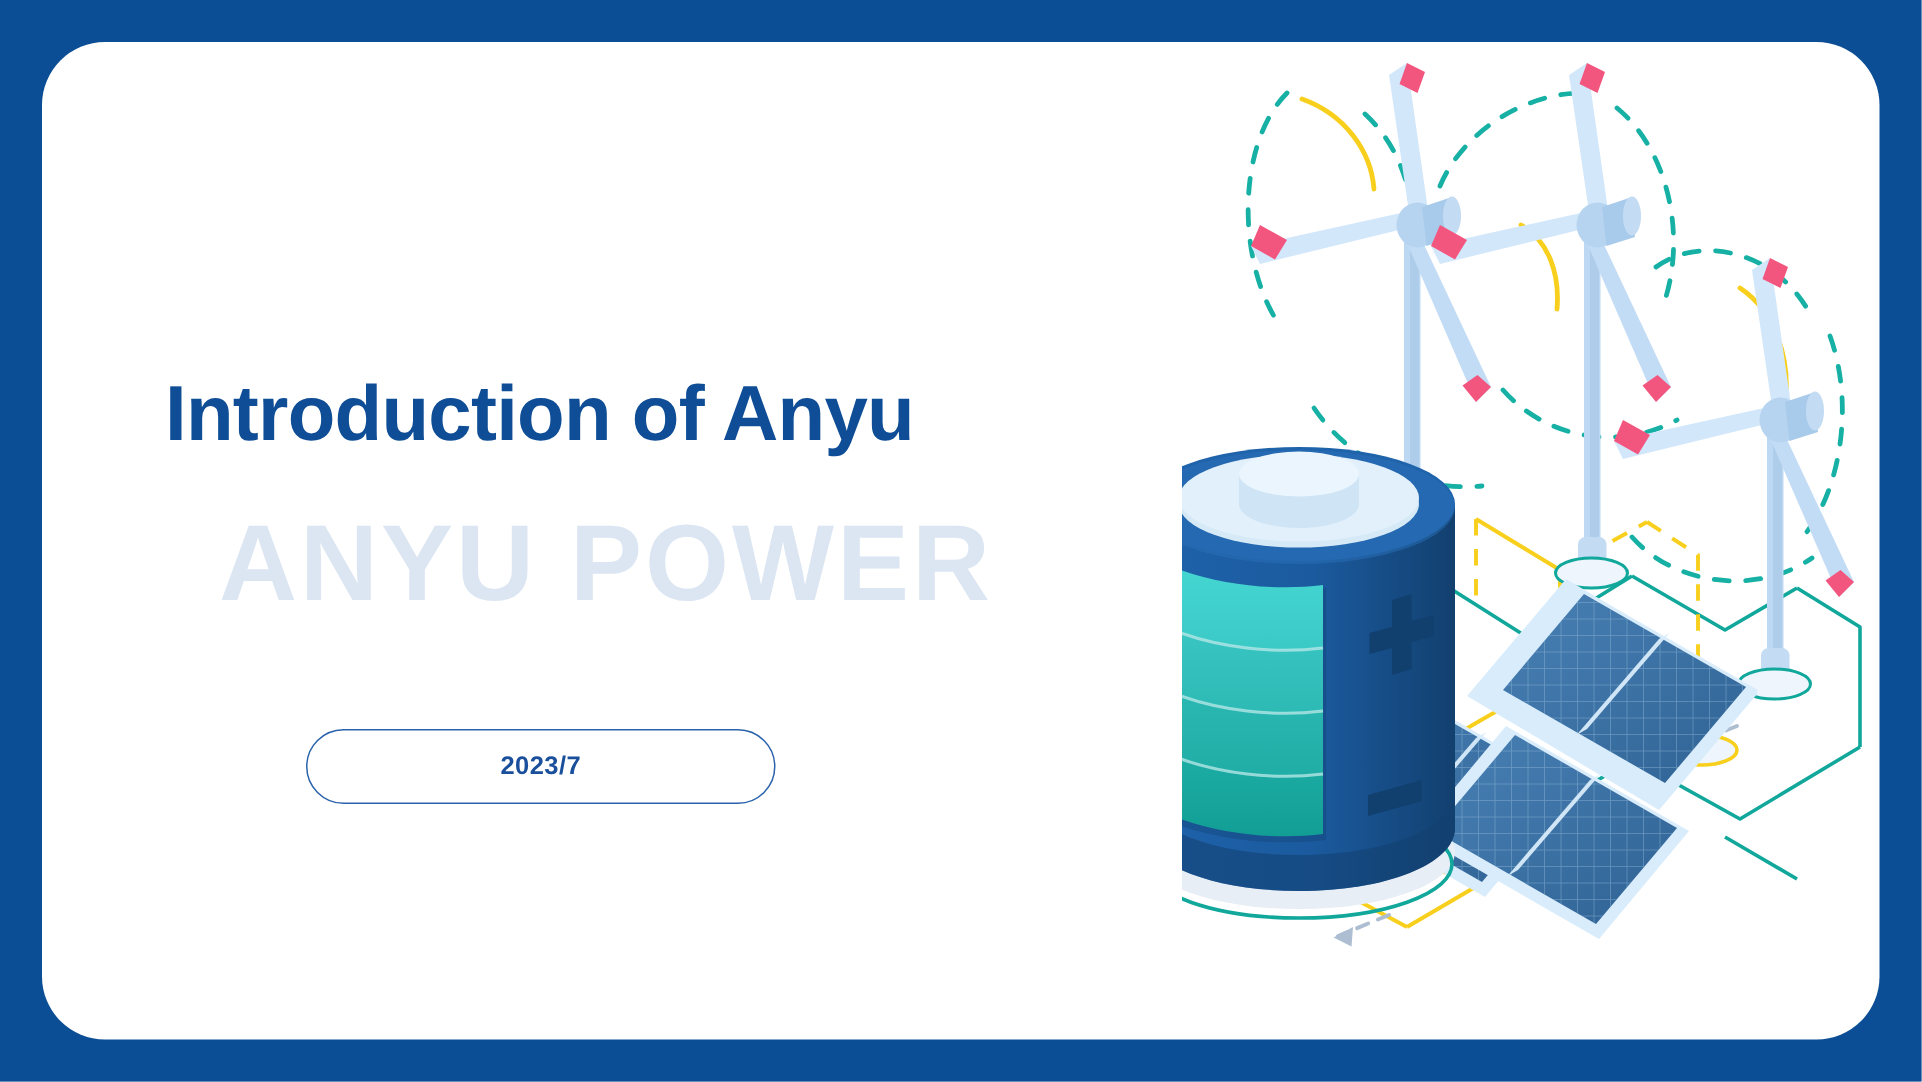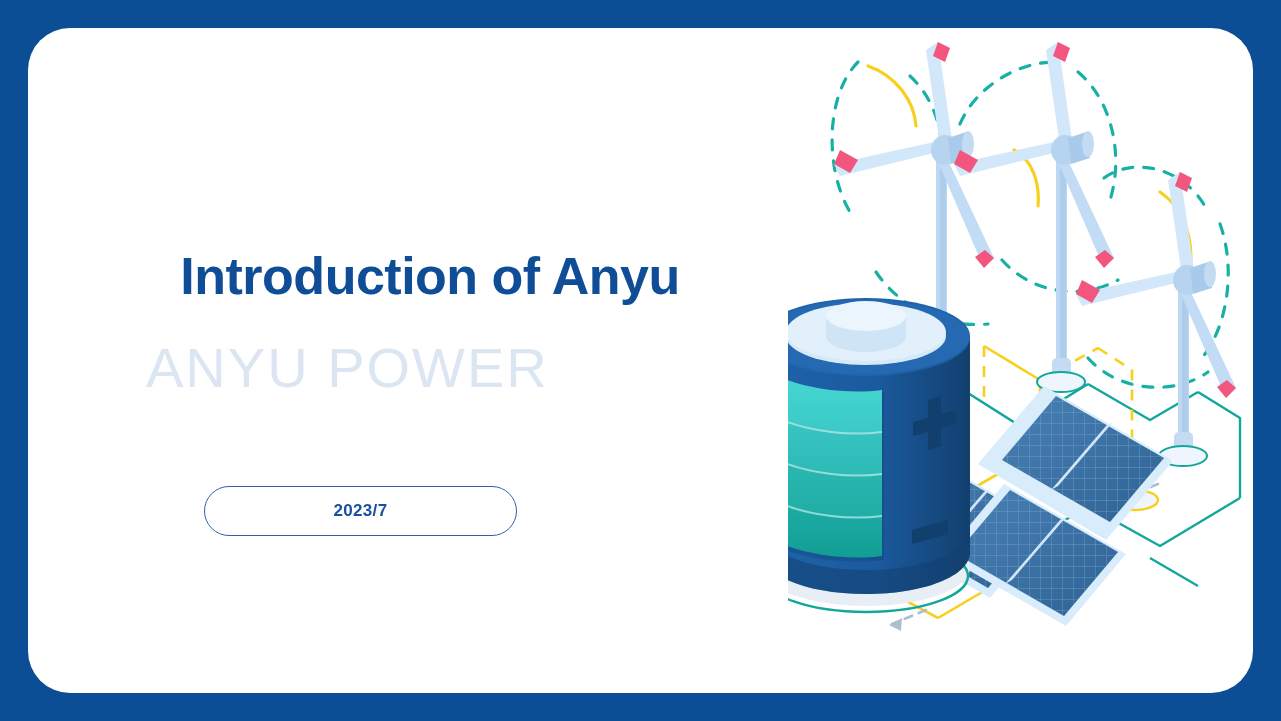--- a/index.html
+++ b/index.html
@@ -23,38 +23,37 @@
     width:1225px; height:665px;
     background:#ffffff;
     border-radius:42px;
     overflow:hidden;
   }
 
   
   .watermark {
     position:absolute;
     left:118px; top:312px;
-    font-size:56px;
-    font-weight:normal;
+    font-size:72px;
+    font-weight:bold;
     letter-spacing:2px;
     color:#dce6f2;
     white-space:nowrap;
     line-height:1;
     user-select:none;
   }
   .title {
     position:absolute;
     left:82px; top:218px;
     width:640px;
     font-size:52px;
     font-weight:bold;
     line-height:1.18;
     color:#0f4e96;
     letter-spacing:-0.5px;
-    text-align:center;
   }
   .title-line { display:block; }
 
   .date-pill {
     position:absolute;
     left:176px; top:458px;
     width:313px; height:50px;
     border:1.6px solid #2a63ac;
     border-radius:25px;
     background:transparent;

